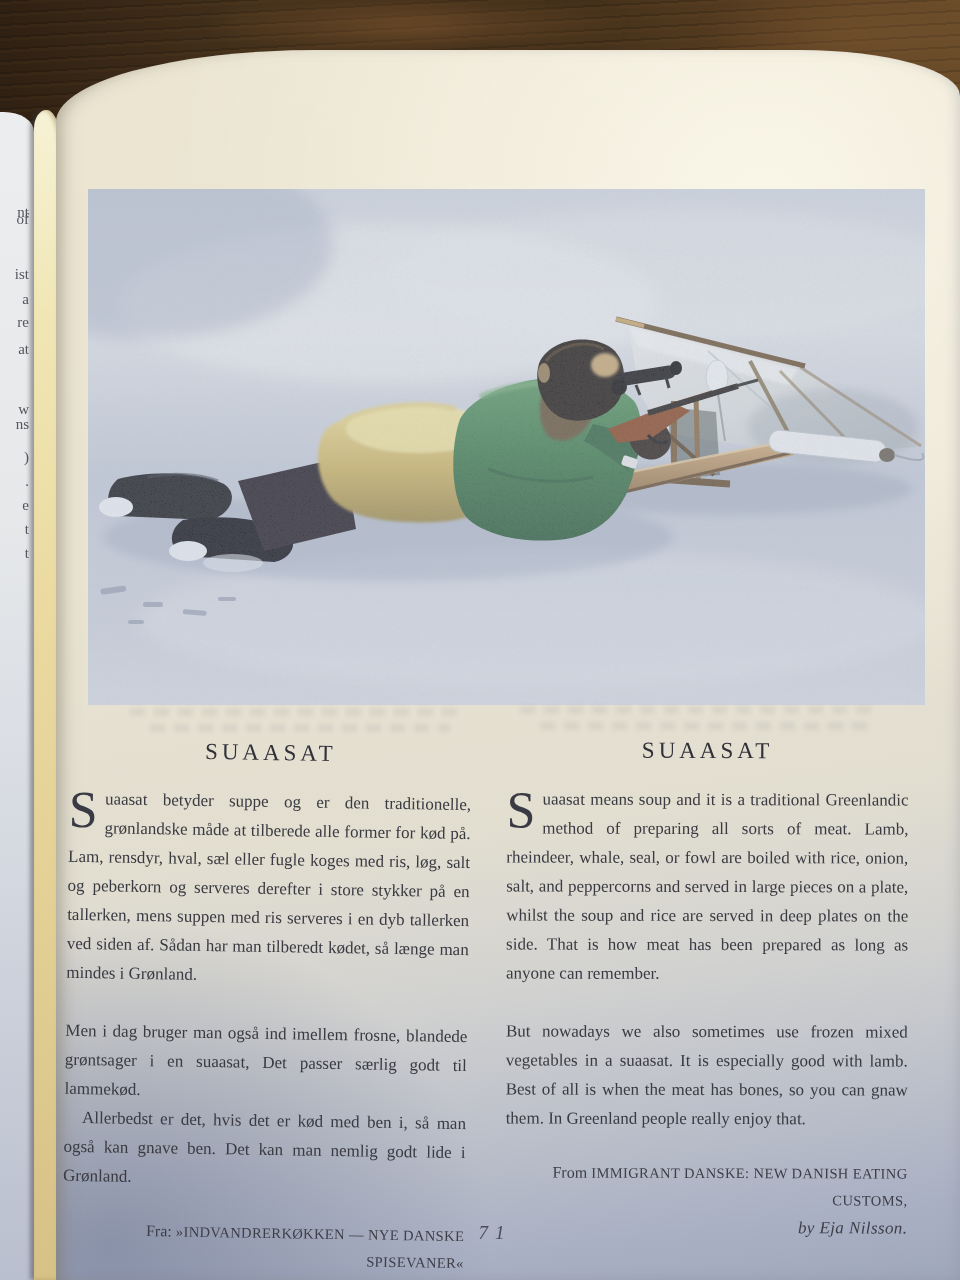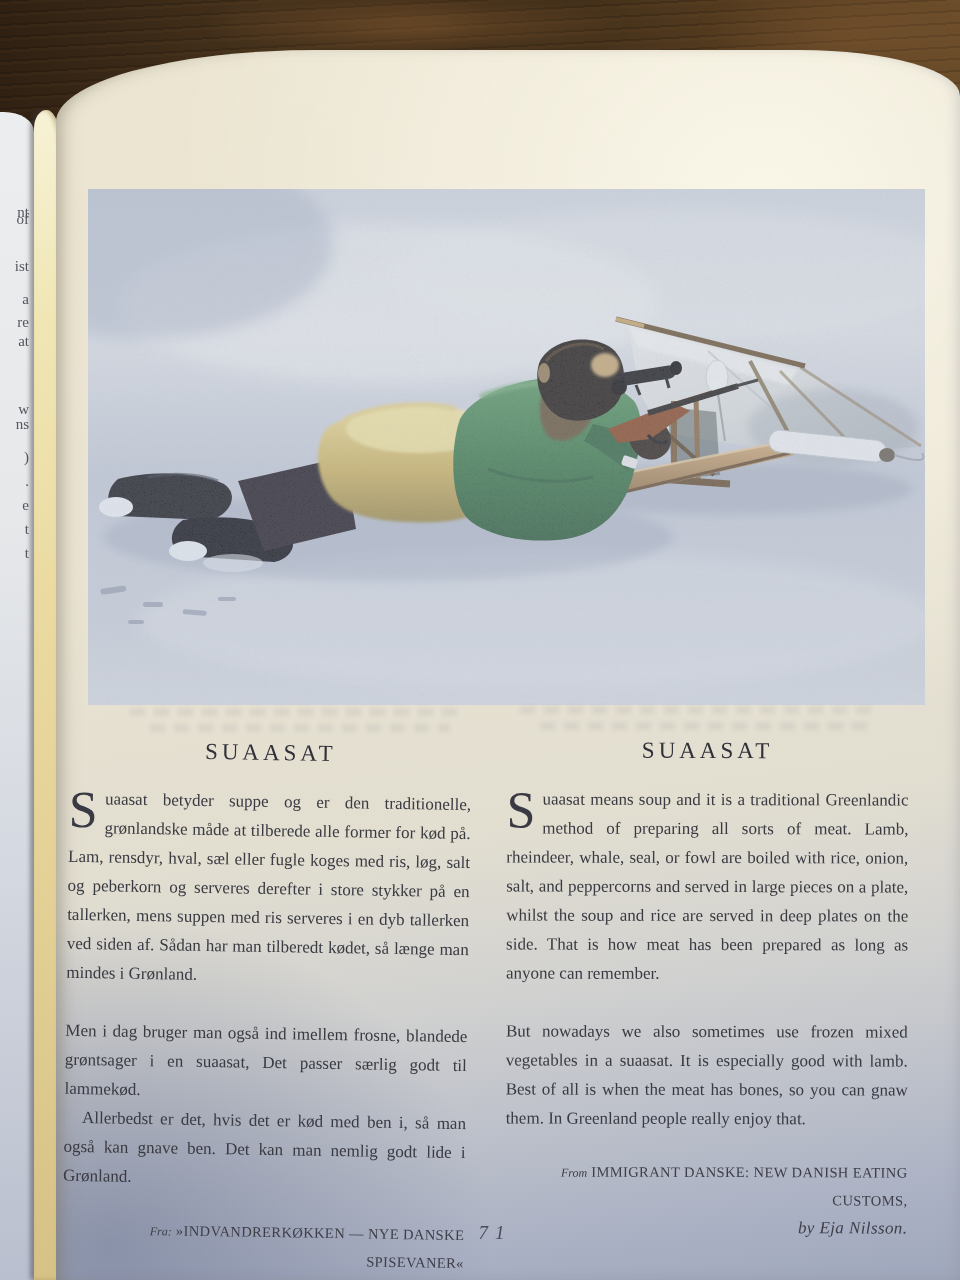--- a/index.html
+++ b/index.html
@@ -45,42 +45,42 @@
   
   .col{position:absolute;width:402px;color:#3a3a42;}
   #col-dk{left:70px;top:740px;transform:rotate(.9deg);transform-origin:top center;}
   #col-en{left:506px;top:738px;transform:rotate(.15deg);}
   .col h2{margin:0 0 21px 0;font-size:23px;font-weight:normal;letter-spacing:4px;text-align:center;color:#303039;}
   .col p{margin:0;font-size:17px;line-height:29px;text-align:justify;}
   .dropcap{float:left;font-size:52px;line-height:43px;padding:4px 7px 0 0;color:#3a3a44;}
   .p2{margin-top:29px !important;}
   .p3{text-indent:18px;}
   .source{margin-top:26px;text-align:right;font-size:14.5px;letter-spacing:.4px;color:#3e3e48;line-height:27px;}
-  .source .pfx,.source .byline{font-style:italic;font-size:12px;letter-spacing:0;}
+  .source .pfx,.source .byline{font-size:16px;letter-spacing:0;}
   .byline-row{text-align:right;font-size:17px;font-style:italic;color:#3e3e48;}
 
   #page-number{position:absolute;left:60px;top:1222px;width:870px;text-align:center;
     font-style:italic;font-size:19px;letter-spacing:7px;color:#4c4c58;}
 </style>
 </head>
 <body>
 
 <div id="stage">
 
   <div class="wood-grain"></div>
   <div class="wood-light"></div>
   <div class="wood-light2"></div>
 
   <div id="left-page">
     <span class="frag" style="top:93px">nt</span>
     <span class="frag" style="top:100px">of</span>
-    <span class="frag" style="top:147px">ist</span>
+    <span class="frag" style="top:155px">ist</span>
     <span class="frag" style="top:180px">a</span>
     <span class="frag" style="top:203px">re</span>
-    <span class="frag" style="top:222px">at</span>
+    <span class="frag" style="top:230px">at</span>
     <span class="frag" style="top:290px">w</span>
     <span class="frag" style="top:305px">ns</span>
     <span class="frag" style="top:338px">)</span>
     <span class="frag" style="top:362px">.</span>
     <span class="frag" style="top:386px">e</span>
     <span class="frag" style="top:410px">t</span>
     <span class="frag" style="top:434px">t</span>
   </div>
 
   <div id="page-edges"></div>

